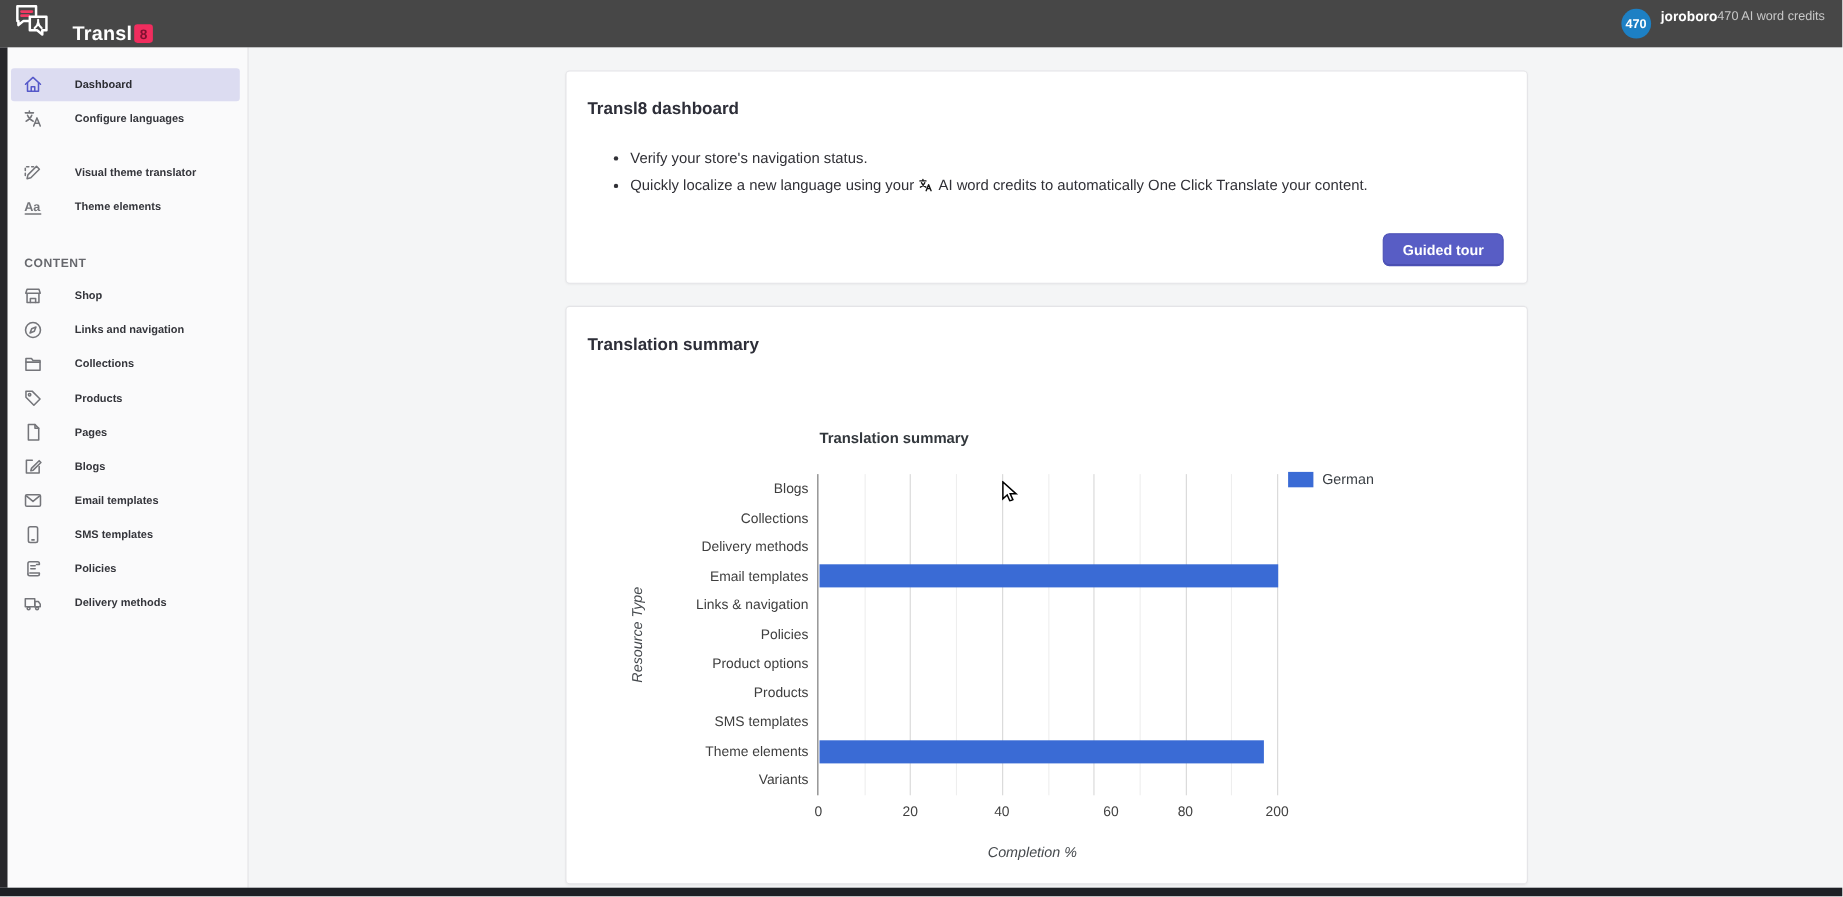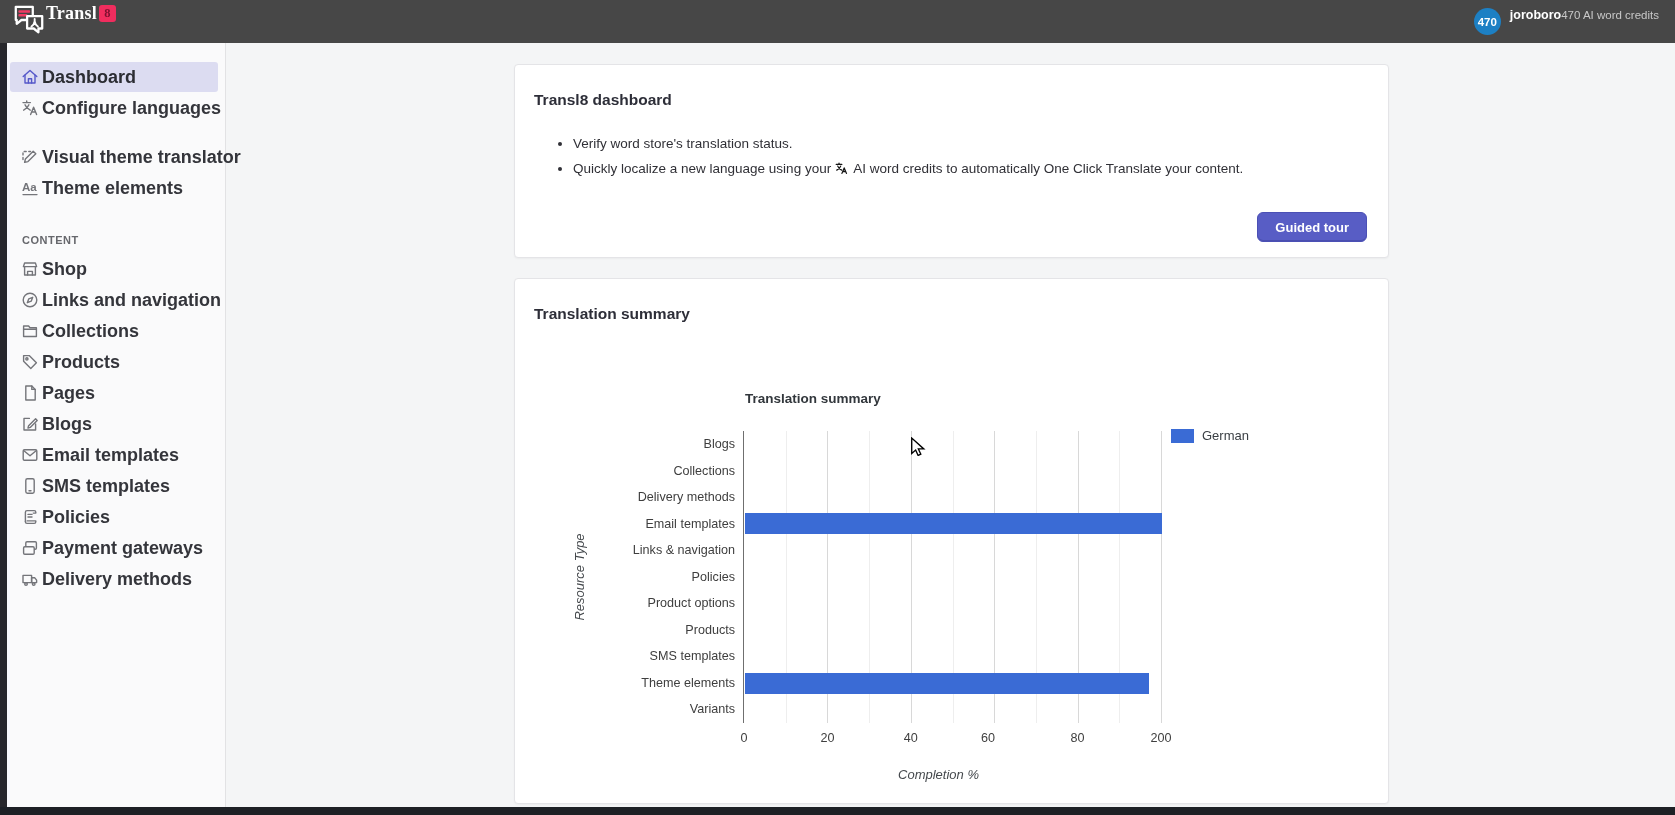--- a/index.html
+++ b/index.html
@@ -2,21 +2,21 @@
 <html><head>
 <meta charset="utf-8">
 <style>
   * { box-sizing: border-box; margin: 0; padding: 0; }
   html,body { width:1675px; height:815px; overflow:hidden; }
   body { font-family:"Liberation Sans","DejaVu Sans",sans-serif; background:#f4f5f6; position:relative; }
 
   
   .topbar { position:absolute; left:0; top:0; width:1675px; height:43px; background:#474747;
             display:flex; align-items:center; justify-content:space-between; padding:0 16px 0 12px; z-index:10; }
-  .brand { display:flex; align-items:flex-start; gap:0; cursor:pointer;font-family:Liberation Serif, serif; }
+  .brand { display:flex; align-items:flex-end; gap:20px; cursor:pointer; }
   .brand-text { color:#fff; font-size:18px; font-weight:bold; letter-spacing:.2px; display:flex; align-items:center; gap:2px; }
   .brand-8 { display:inline-flex; align-items:center; justify-content:center; width:17px; height:17px;
              background:#f02d5e; color:#7e1030; border-radius:3px; font-size:12.5px; font-weight:bold; }
   .user { display:flex; align-items:flex-start; gap:9px; cursor:pointer; }
   .credit-circle { width:27px; height:27px; border-radius:50%; background:#1d80c4; color:#fff;
                    display:flex; align-items:center; justify-content:center; font-size:11.5px; font-weight:bold; }
   .user-col { display:flex; flex-direction:row; line-height:1.25; }
   .user-name { color:#fff; font-size:12.5px; font-weight:bold; }
   .user-credits { color:#c8c8c8; font-size:11.5px; }
 
@@ -24,21 +24,21 @@
   .leftstrip { position:absolute; left:0; top:43px; width:7px; height:764px; background:#27272b; }
   .bottombar { position:absolute; left:0; top:807px; width:1675px; height:8px; background:#1d2025; }
 
   
   .sidebar { position:absolute; left:7px; top:43px; width:219px; height:764px; background:#fafafb;
              border-right:1px solid #e2e2e4; padding-top:19px; }
   .nav-group { display:flex; flex-direction:column; }
   .nav-item { display:flex; align-items:center; height:30px; margin:0 7px 1px 3px; padding-left:10px;
               border-radius:3px; cursor:pointer; color:#34353b; }
   .nav-item .icon { width:20px; height:20px; color:#74757a; flex:0 0 20px; display:flex; align-items:center; }
-  .nav-item .lbl { font-size:18px; font-weight:600; margin-left:2px; white-space:nowrap; }
+  .nav-item .lbl { font-size:10px; font-weight:600; margin-left:28px; white-space:nowrap; }
   .nav-item.active { background:#dcdcf1; }
   .nav-item.active .icon { color:#5558c9; }
   .nav-item.active .lbl { color:#2c2d33; }
   .nav-gap { height:18px; }
   .nav-header { font-size:11px; font-weight:700; letter-spacing:.5px; color:#66676c; padding:0 0 8px 15px; margin-top:30px; }
 
   
   .card { position:absolute; left:514px; width:875px; background:#fff; border:1px solid #e4e4e7;
           border-radius:4px; box-shadow:0 1px 2px rgba(0,0,0,.04); }
   .card-title { font-size:15.5px; font-weight:600; color:#2d2e38; padding:26px 0 0 19px; }
@@ -226,44 +226,35 @@
             <path d="M5.4 14.8V5.2c0-.9.7-1.6 1.6-1.6h7.2c.9 0 1.6.7 1.6 1.6v.9h-2.6"></path>
             <path d="M5.4 14.8c0 .9.7 1.6 1.6 1.6h7.2c.9 0 1.6-.7 1.6-1.6v-.9H7.1"></path>
             <path d="M8 7.4h4M8 10h4"></path>
           </svg>
         </span>
         <span class="lbl">Policies</span>
       </div>
       <div class="nav-item">
         <span class="icon">
           <svg viewBox="0 0 20 20" width="20" height="20" fill="none" stroke="currentColor" stroke-width="1.4" stroke-linecap="round" stroke-linejoin="round">
-            <rect x="5.8" y="3.8" width="10.6" height="7.4" rx="1.2"></rect>
-            <rect x="3.6" y="8.8" width="10.6" height="7.4" rx="1.2" fill="#fafafb"></rect>
-          </svg>
-        </span>
-        <span class="lbl">Payment gateways</span>
-      </div>
-      <div class="nav-item">
-        <span class="icon">
-          <svg viewBox="0 0 20 20" width="20" height="20" fill="none" stroke="currentColor" stroke-width="1.4" stroke-linecap="round" stroke-linejoin="round">
             <path d="M3 6.4h8.6v7.2H3z"></path>
             <path d="M11.6 8.8h3.2l1.8 2.4v2.4h-5z"></path>
             <circle cx="6" cy="15" r="1.3"></circle>
             <circle cx="13.7" cy="15" r="1.3"></circle>
           </svg>
         </span>
         <span class="lbl">Delivery methods</span>
       </div>
     </div>
 </nav>
 
 <section class="card" id="card-dashboard">
   <h2 class="card-title">Transl8 dashboard</h2>
   <ul class="bullets">
-    <li><span>Verify word store's translation status.</span></li>
+    <li><span>Verify your store's navigation status.</span></li>
     <li><span>Quickly localize a new language using your</span><span class="inline-icon"><svg viewBox="0 0 20 20" width="15" height="15" fill="none" stroke="currentColor" stroke-width="1.7" stroke-linecap="round" stroke-linejoin="round">
             <path d="M3 4.6h7.4M6.7 3v1.6M5 6.8c.9 2.4 2.9 4.4 5.2 5.4M8.9 6.8C8 9.2 6 11.2 3.7 12.2"></path>
             <path d="m10.6 16.5 3-7.3 3 7.3M11.6 14h4"></path>
           </svg></span><span>AI word credits to automatically One Click Translate your content.</span></li>
   </ul>
   <button class="btn-primary">Guided tour</button>
 </section>
 
 <section class="card" id="card-summary">
   <h2 class="card-title">Translation summary</h2>
@@ -292,21 +283,21 @@
       <div class="cat-label" style="top: 132.727px; height: 26.5455px; line-height: 26.5455px;">Policies</div>
       <div class="cat-label" style="top: 159.273px; height: 26.5455px; line-height: 26.5455px;">Product options</div>
       <div class="cat-label" style="top: 185.818px; height: 26.5455px; line-height: 26.5455px;">Products</div>
       <div class="cat-label" style="top: 212.364px; height: 26.5455px; line-height: 26.5455px;">SMS templates</div>
       <div class="cat-label" style="top: 238.909px; height: 26.5455px; line-height: 26.5455px;">Theme elements</div>
       <div class="bar" style="top: 241.682px; width: 404.49px; background: rgb(58, 107, 213);"></div>
       <div class="cat-label" style="top: 265.455px; height: 26.5455px; line-height: 26.5455px;">Variants</div>
       <div class="tick-label" style="left: 0px;">0</div>
       <div class="tick-label" style="left: 83.4px;">20</div>
       <div class="tick-label" style="left: 166.8px;">40</div>
-      <div class="tick-label" style="left: 244px; text-align: center;">60</div>
+      <div class="tick-label" style="left: 266px; text-align: center;">60</div>
       <div class="tick-label" style="left: 333.6px;">80</div>
       <div class="tick-label" style="left: 417px;">200</div>
     </div>
   <div class="xlabel">Completion %</div>
   <div class="ylabel">Resource Type</div>
 </section>
 
 <div class="cursor">
   <svg width="17" height="19" viewBox="0 0 12 14">
     <path d="M1 .8v11.3l2.9-2.5 1.8 4 2-.9-1.8-3.9h4z" fill="#fff" stroke="#000" stroke-width="1"></path>

